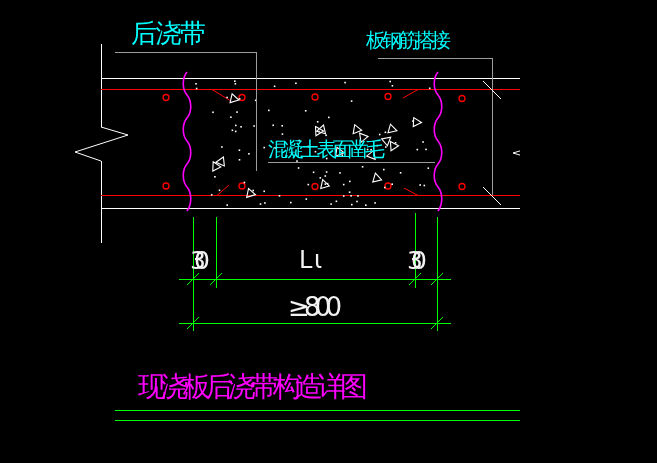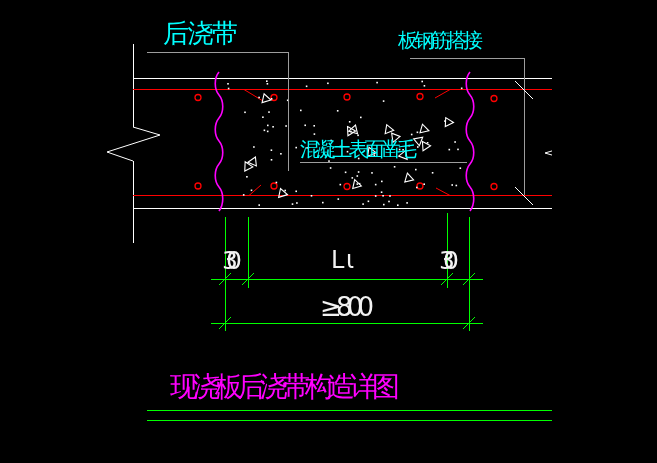--- a/index.html
+++ b/index.html
@@ -1,21 +1,21 @@
 <!DOCTYPE html>
 <html style="--c-background: #000000; --c-outline: #ffffff; --c-rebar: #ff0000; --c-joint: #ff00ff; --c-dimension: #00ff00; --c-leader: #9d9d9d; --c-annotation: #00ffff; --c-dim_text: #f2f2f2; --c-title: #ff00ff;"><head>
 <meta charset="utf-8">
 <style>
   :root{
     --c-background:#000000; --c-outline:#ffffff; --c-rebar:#ff0000;
     --c-joint:#ff00ff; --c-dimension:#00ff00; --c-leader:#9d9d9d;
     --c-annotation:#00ffff; --c-dim_text:#f2f2f2; --c-title:#ff00ff;
   }
   html,body{margin:0;padding:0;background:var(--c-background);}
-  .stage{position:relative;width:520px;height:463px;background:var(--c-background);overflow:hidden;padding-left:32px;}
+  .stage{position:relative;width:520px;height:463px;background:var(--c-background);overflow:hidden;}
   svg{display:block;}
   svg text{font-family:"DejaVu Sans","Liberation Sans",sans-serif;}
   .ln{fill:none;stroke-width:1;shape-rendering:crispEdges;}
   .ln2{fill:none;stroke-width:1;}
   .c-outline{stroke:var(--c-outline);}
   .c-rebar{stroke:var(--c-rebar);}
   .c-joint{stroke:var(--c-joint);stroke-width:1.6;}
   .c-dim{stroke:var(--c-dimension);}
   .c-leader{stroke:var(--c-leader);}
   .t-ann{fill:var(--c-annotation);}

